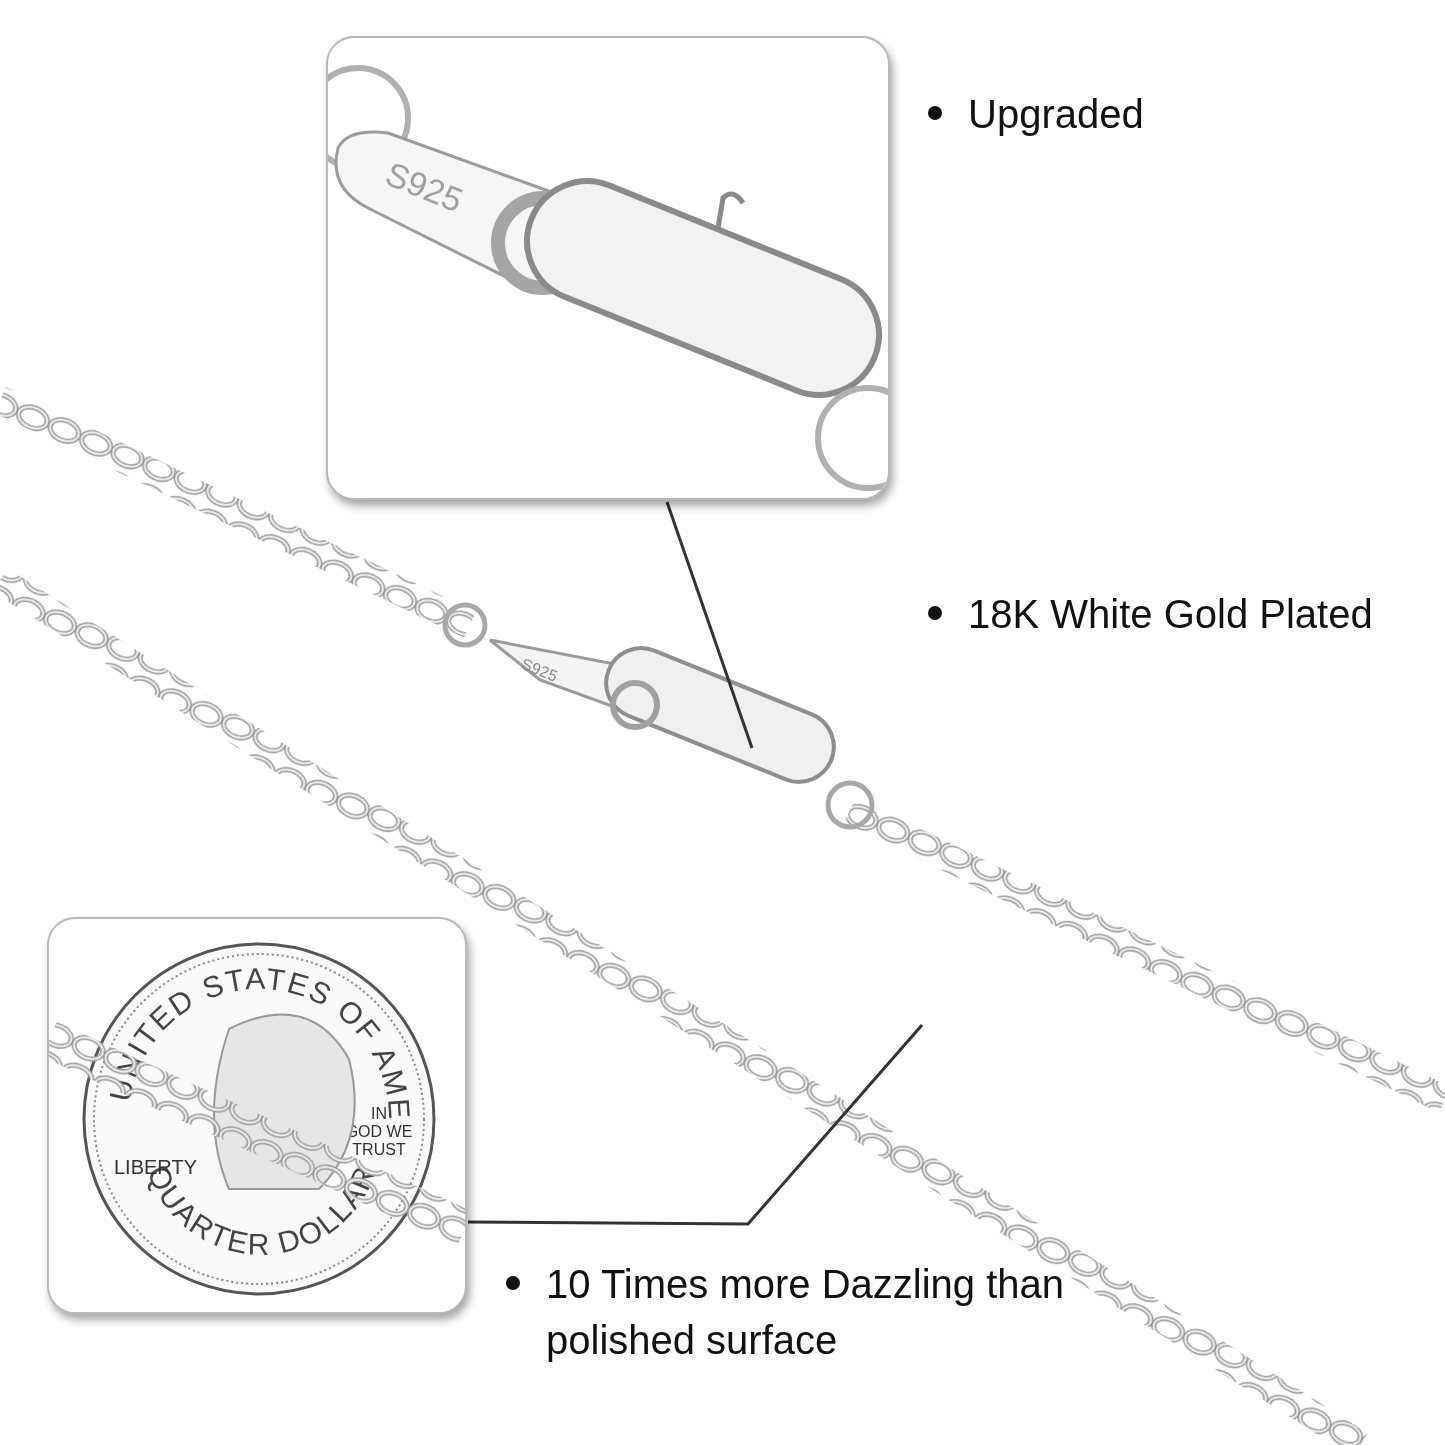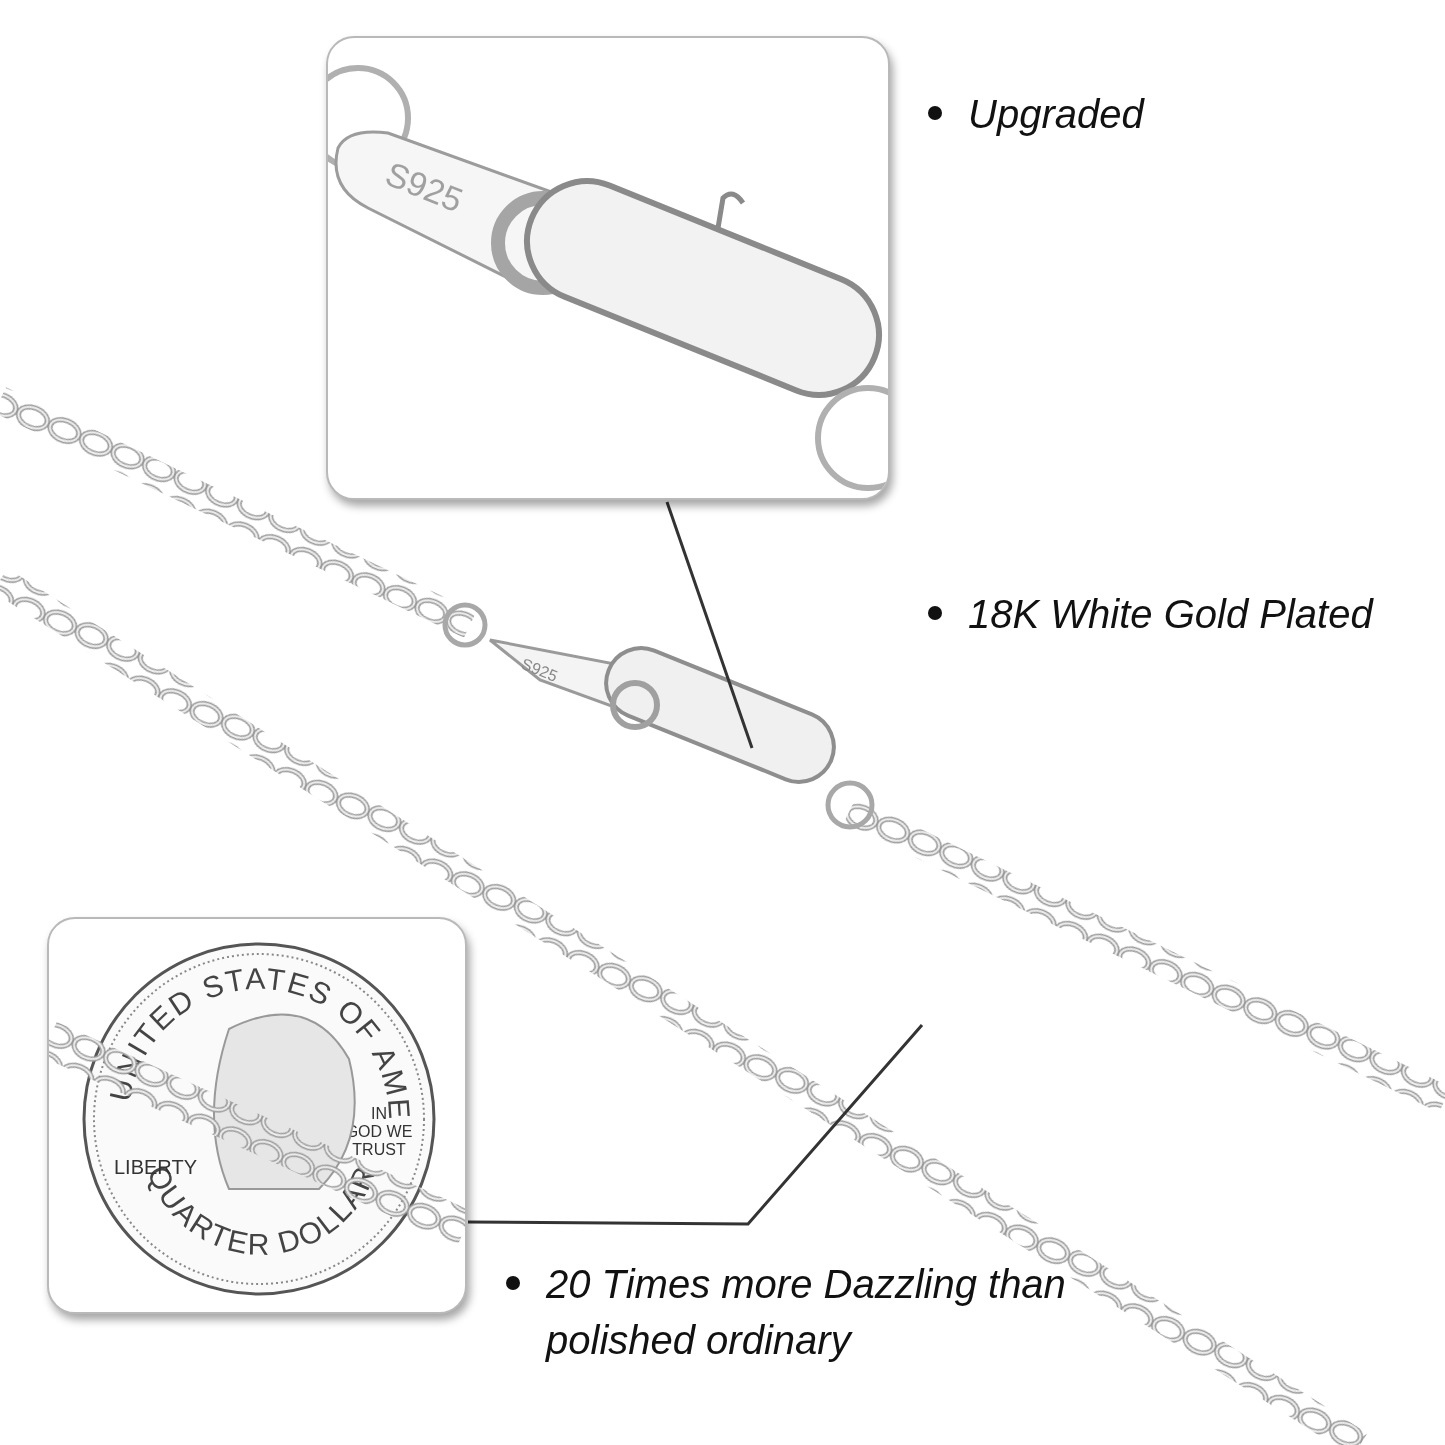--- a/index.html
+++ b/index.html
@@ -3,21 +3,21 @@
 <meta charset="utf-8">
 <style>
   html, body { margin:0; padding:0; background:#ffffff; }
   body { width:1445px; height:1445px; position:relative; overflow:hidden; font-family:"Liberation Sans", sans-serif; color:#111; }
   .layer { position:absolute; left:0; top:0; width:1445px; height:1445px; }
   .inset { position:absolute; background:#fff; border:2px solid #b9b9b9; border-radius:28px;
            box-shadow: 3px 6px 8px rgba(0,0,0,0.35); overflow:hidden; }
   .inset svg { position:absolute; left:0; top:0; }
   .callout { position:absolute; font-size:40px; line-height:56px; color:#111; }
   .callout .bullet { position:absolute; left:0; top:20px; width:14px; height:14px; border-radius:50%; background:#111; }
-  .callout .txt { position:absolute; left:40px; top:0; white-space:nowrap;font-style:italic; }
+  .callout .txt { position:absolute; left:40px; top:0; white-space:nowrap; }
   .callout .txt span { display:block; }
 </style>
 </head>
 <body>
 
 <svg class="layer" viewBox="0 0 1445 1445">
   <defs>
     <pattern id="curb" patternUnits="userSpaceOnUse" width="34" height="30" patternTransform="rotate(22)">
       <ellipse cx="17" cy="15" rx="15" ry="10" fill="none" stroke="#9a9a9a" stroke-width="5"></ellipse>
       <ellipse cx="17" cy="15" rx="15" ry="10" fill="none" stroke="#eeeeee" stroke-width="2"></ellipse>
@@ -81,16 +81,16 @@
 <div class="callout" style="left:928px; top:586px;">
   <div class="bullet"></div>
   <div class="txt">
     <span>18K White Gold Plated</span>
   </div>
 </div>
 
 <div class="callout" style="left:506px; top:1256px;">
   <div class="bullet"></div>
   <div class="txt">
-    <span>20 Times more Dazzling than</span>
-    <span>polished ordinary</span>
+    <span>10 Times more Dazzling than</span>
+    <span>polished surface</span>
   </div>
 </div>
 
 </body></html>

